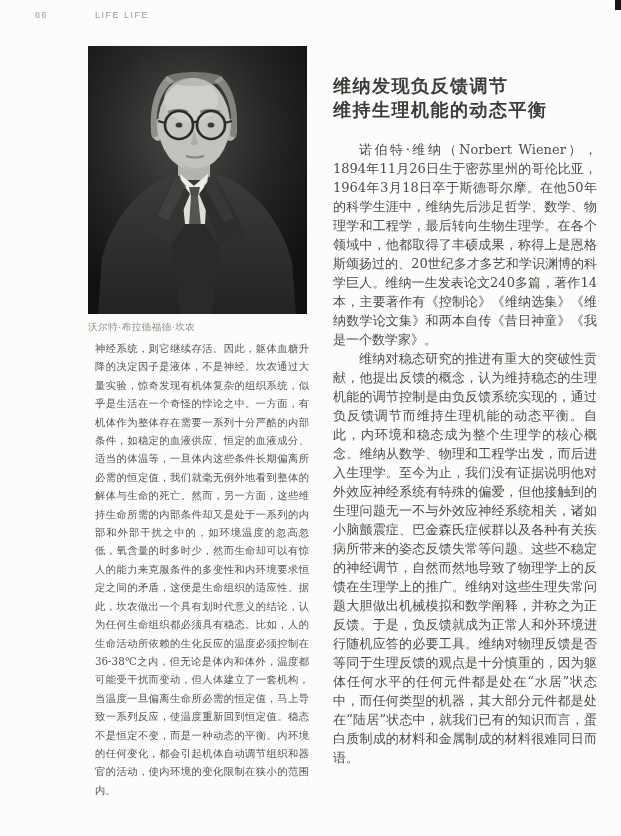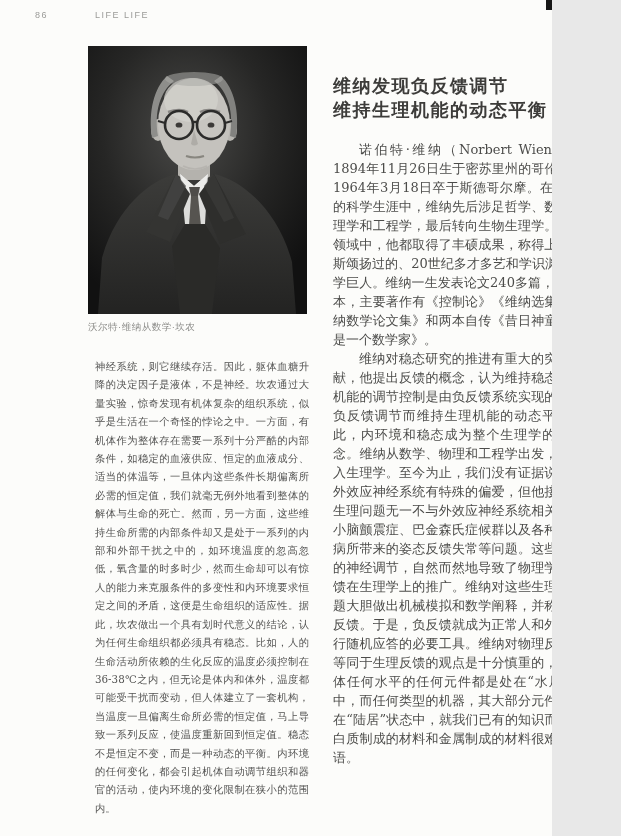--- a/index.html
+++ b/index.html
@@ -2,21 +2,21 @@
 <html><head>
 <meta charset="utf-8">
 <style>
   html, body {
     margin: 0;
     padding: 0;
     background: #e8e8e8;
   }
   .page {
     position: relative;
-    width: 552px;
+    width: 621px;
     height: 836px;
     background: #fcfcfa;
     overflow: hidden;
     font-family: "DejaVu Serif", serif;
   }
   .corner-mark {
     position: absolute;
     top: 0;
     right: 0;
     width: 6px;
@@ -57,21 +57,21 @@
     left: 88px;
     top: 321px;
     font-size: 9.5px;
     color: #8c8c89;
     letter-spacing: 0.5px;
     font-family: "Liberation Sans", sans-serif;
   }
   .left-column {
     position: absolute;
     left: 95px;
-    top: 357px;
+    top: 339px;
     width: 214px;
     font-size: 10.3px;
     line-height: 18.4px;
     color: #545453;
     text-align: justify;
     text-justify: inter-character;
   }
   .right-column {
     position: absolute;
     left: 333px;
@@ -164,21 +164,21 @@
 
       <path d="M88,128 L58,186 L82,196 L102,148 Z" fill="#343432"></path>
       <path d="M126,128 L158,188 L132,198 L111,148 Z" fill="#2e2e2c"></path>
       <path d="M88,128 L70,170 L80,174 L98,140 Z" fill="#454543" opacity="0.8"></path>
       <path d="M126,128 L146,172 L136,176 L116,140 Z" fill="#3a3a38" opacity="0.8"></path>
 
       <path d="M84,200 L97,178 L117,178 L132,202 L124,268 L92,268 Z" fill="#2a2a28"></path>
     </svg>
   </div>
 
-  <div class="photo-caption">沃尔特·维纳从数学·坎农</div>
+  <div class="photo-caption">沃尔特·布拉德福德·坎农</div>
 
   <div class="left-column">神经系统，则它继续存活。因此，躯体血糖升降的决定因子是液体，不是神经。坎农通过大量实验，惊奇发现有机体复杂的组织系统，似乎是生活在一个奇怪的悖论之中。一方面，有机体作为整体存在需要一系列十分严酷的内部条件，如稳定的血液供应、恒定的血液成分、适当的体温等，一旦体内这些条件长期偏离所必需的恒定值，我们就毫无例外地看到整体的解体与生命的死亡。然而，另一方面，这些维持生命所需的内部条件却又是处于一系列的内部和外部干扰之中的，如环境温度的忽高忽低，氧含量的时多时少，然而生命却可以有惊人的能力来克服条件的多变性和内环境要求恒定之间的矛盾，这便是生命组织的适应性。据此，坎农做出一个具有划时代意义的结论，认为任何生命组织都必须具有稳态。比如，人的生命活动所依赖的生化反应的温度必须控制在36-38℃之内，但无论是体内和体外，温度都可能受干扰而变动，但人体建立了一套机构，当温度一旦偏离生命所必需的恒定值，马上导致一系列反应，使温度重新回到恒定值。稳态不是恒定不变，而是一种动态的平衡。内环境的任何变化，都会引起机体自动调节组织和器官的活动，使内环境的变化限制在狭小的范围内。</div>
 
   <div class="right-column">
     <h2 class="article-heading">
       <span>维纳发现负反馈调节</span><br>
       <span>维持生理机能的动态平衡</span>
     </h2>
     <div class="article-body">
       <p>诺伯特·维纳（Norbert Wiener），1894年11月26日生于密苏里州的哥伦比亚，1964年3月18日卒于斯德哥尔摩。在他50年的科学生涯中，维纳先后涉足哲学、数学、物理学和工程学，最后转向生物生理学。在各个领域中，他都取得了丰硕成果，称得上是恩格斯颂扬过的、20世纪多才多艺和学识渊博的科学巨人。维纳一生发表论文240多篇，著作14本，主要著作有《控制论》《维纳选集》《维纳数学论文集》和两本自传《昔日神童》《我是一个数学家》。</p>

